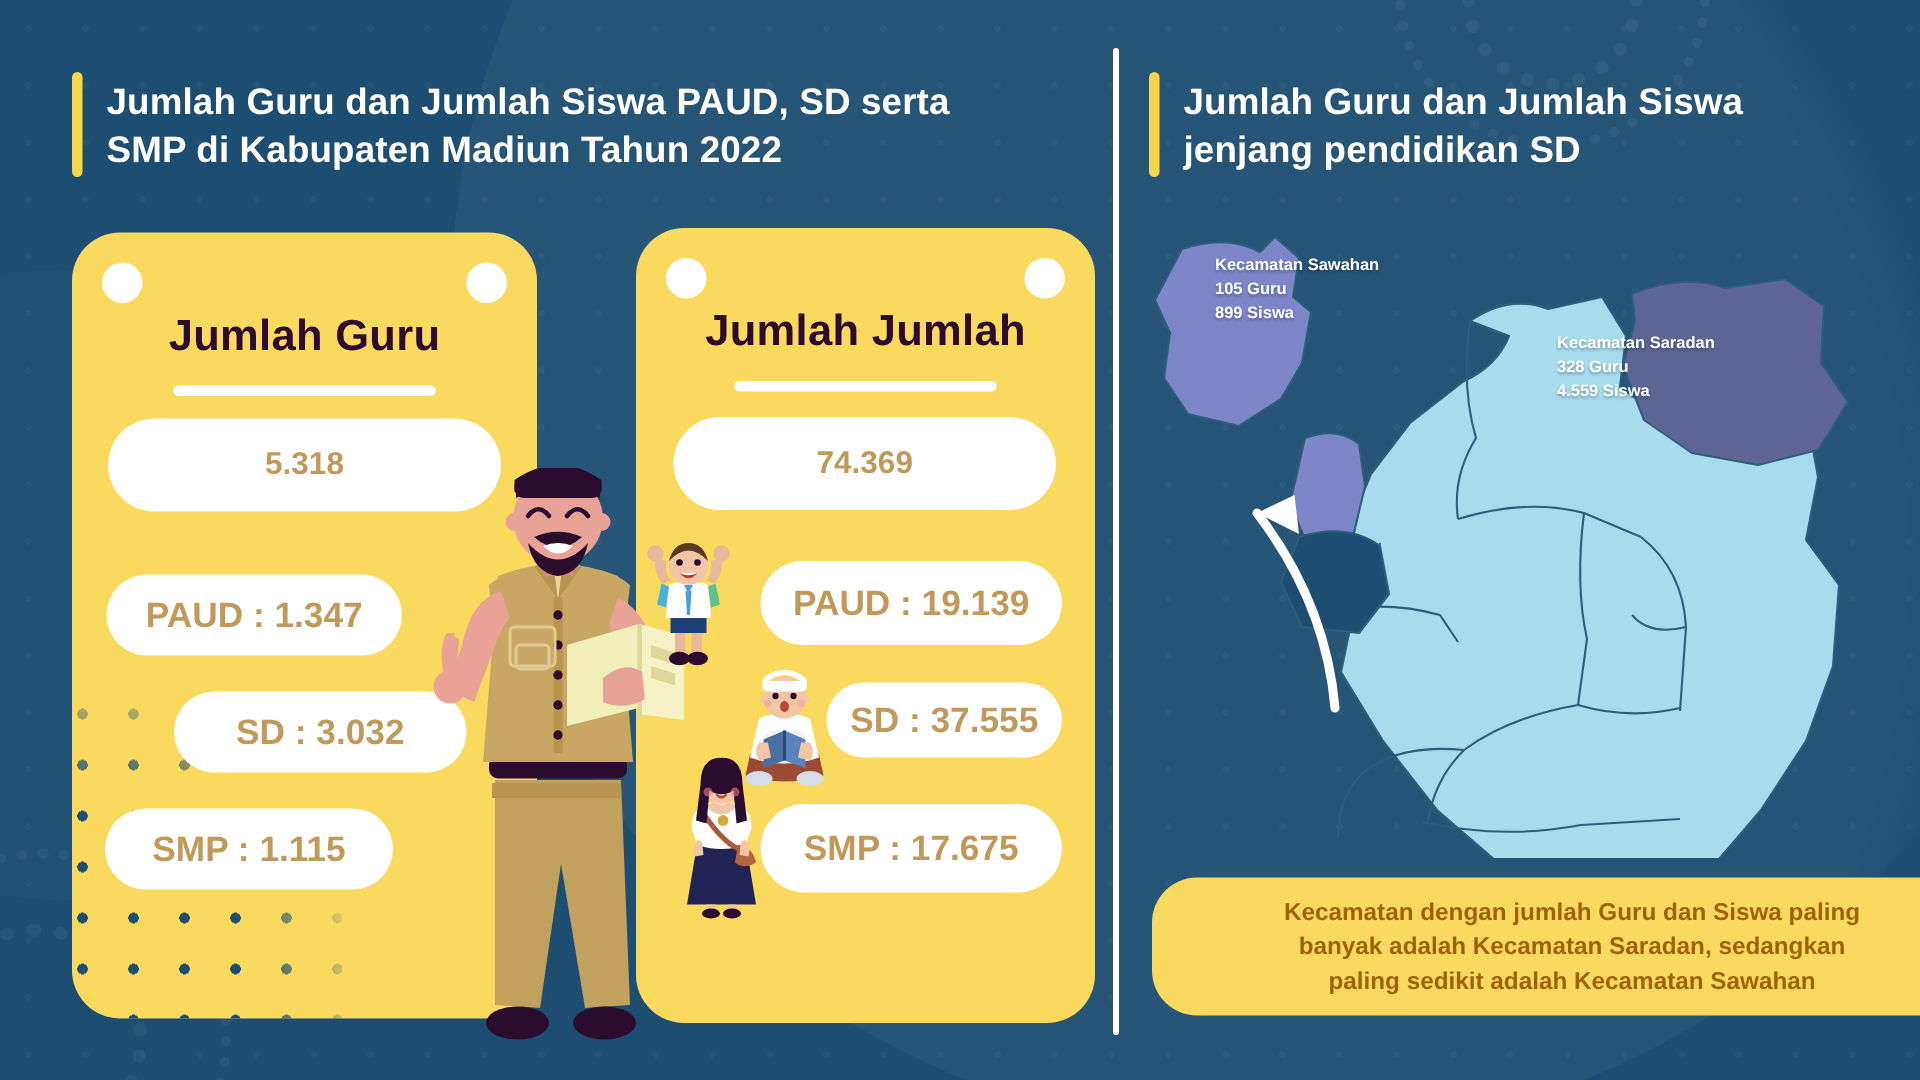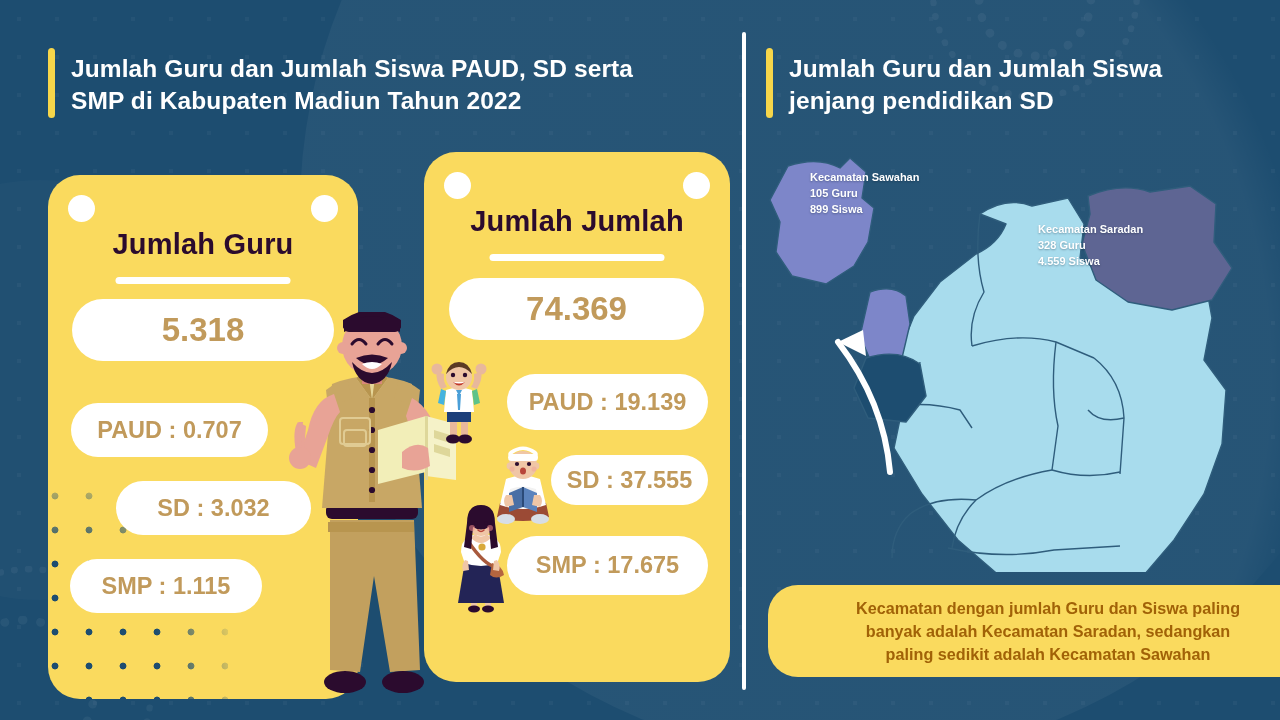--- a/index.html
+++ b/index.html
@@ -55,21 +55,21 @@
   .divider {
     position:absolute; left:742px; top:32px;
     width:4px; height:658px; border-radius:3px; background:#ffffff;
   }
 
   
   .card {
     position:absolute; background:#fada5e;
     border-radius:32px; overflow:hidden;
   }
-  #card-guru  { left:48px;  top:155px; width:310px; height:524px;margin-top:20px; }
+  #card-guru  { left:48px;  top:155px; width:310px; height:524px; }
   #card-siswa { left:424px; top:152px; width:306px; height:530px; }
 
   .card-dotfield {
     position:absolute; left:-10px; bottom:-10px; width:190px; height:230px;
     background-image:radial-gradient(circle, #1d4d70 3.4px, transparent 3.6px);
     background-size:34px 34px;
     -webkit-mask-image:radial-gradient(ellipse at 12% 96%, #000 0 46%, transparent 78%);
     mask-image:radial-gradient(ellipse at 12% 96%, #000 0 46%, transparent 78%);
     pointer-events:none;
   }
@@ -88,21 +88,21 @@
   .card-rule {
     position:absolute; top:102px; left:50%; transform:translateX(-50%);
     width:175px; height:7px; border-radius:5px; background:#ffffff;
   }
 
   .pill {
     position:absolute; background:#ffffff; border-radius:40px;
     display:flex; align-items:center; justify-content:center;
     color:#c19a5b; font-weight:bold; white-space:nowrap;
   }
-  .pill.big { font-size:33px; }
+  .pill.big { font-size:21px; }
   .pill.sub { font-size:23.5px; }
 
   
   #g-total { left:24px;  top:124px; width:262px; height:62px; }
   #g-paud  { left:23px;  top:228px; width:197px; height:54px; }
   #g-sd    { left:68px;  top:306px; width:195px; height:54px; }
   #g-smp   { left:22px;  top:384px; width:192px; height:54px; }
   
   #s-total { left:25px;  top:126px; width:255px; height:62px; }
   #s-paud  { left:83px;  top:222px; width:201px; height:56px; }
@@ -160,21 +160,21 @@
 
 <div class="divider"></div>
 
 <div class="card" id="card-guru">
   <div class="card-dotfield"></div>
   <div class="punch left"></div>
   <div class="punch right"></div>
   <div class="card-title">Jumlah Guru</div>
   <div class="card-rule"></div>
   <div class="pill big" id="g-total">5.318</div>
-  <div class="pill sub" id="g-paud">PAUD : 0.707</div>
+  <div class="pill sub" id="g-paud">PAUD : 1.347</div>
   <div class="pill sub" id="g-sd">SD : 3.032</div>
   <div class="pill sub" id="g-smp">SMP : 1.115</div>
 </div>
 
 <div class="card" id="card-siswa">
   <div class="punch left"></div>
   <div class="punch right"></div>
   <div class="card-title">Jumlah Jumlah</div>
   <div class="card-rule"></div>
   <div class="pill big" id="s-total">74.369</div>

